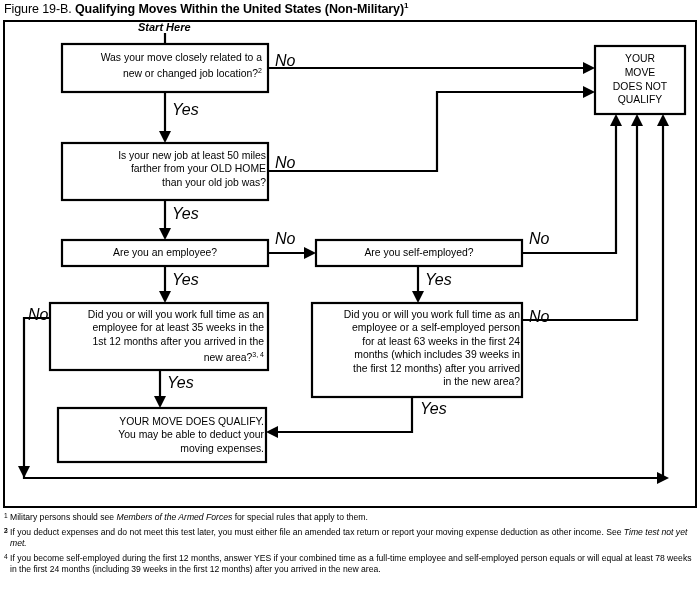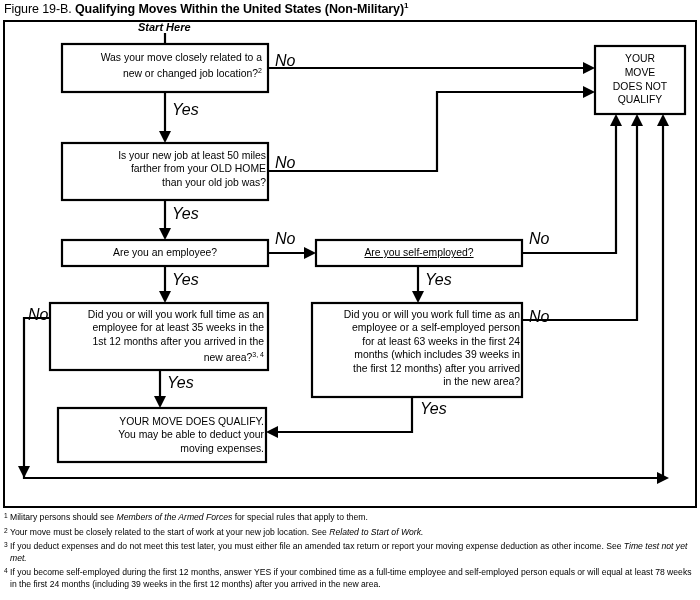--- a/index.html
+++ b/index.html
@@ -198,21 +198,21 @@
   </div>
 
   <div class="boxtext" style="left:70px; top:149px; width:196px;">
     <span>Is your new job at least 50 miles</span><br>
     <span>farther from your OLD HOME</span><br>
     <span>than your old job was?</span>
   </div>
 
   <div class="boxtext center" style="left:62px; top:246px; width:206px;">Are you an employee?</div>
 
-  <div class="boxtext center" style="left:316px; top:246px; width:206px;text-decoration:underline;">Are you self-employed?</div>
+  <div class="boxtext center" style="left:316px; top:246px; width:206px;">Are you self-employed?</div>
 
   <div class="boxtext" style="left:58px; top:308px; width:206px;">
     <span>Did you or will you work full time as an</span><br>
     <span>employee for at least 35 weeks in the</span><br>
     <span>1st 12 months after you arrived in the</span><br>
     <span>new area?</span><sup>3, 4</sup>
   </div>
 
   <div class="boxtext" style="left:320px; top:308px; width:200px;">
     <span>Did you or will you work full time as an</span><br>
@@ -249,21 +249,20 @@
   <div class="edge-label" style="left:529px; top:308px;">No</div>
   <div class="edge-label" style="left:420px; top:400px;">Yes</div>
 
   <div id="footnotes">
     <div class="fn">
       <span class="mark">1</span>
       <span class="body"><span>Military persons should see </span><i>Members of the Armed Forces</i><span> for special rules that apply to them.</span></span>
     </div>
     <div class="fn">
       <span class="mark">2</span>
-      <span class="body"><span>Your move must be closely related to the start of work at your new job location. See </span><i>Related to Start of Work.</i></span>
     </div>
     <div class="fn">
       <span class="mark">3</span>
       <span class="body"><span>If you deduct expenses and do not meet this test later, you must either file an amended tax return or report your moving expense deduction as other income. See </span><i>Time test not yet met.</i></span>
     </div>
     <div class="fn">
       <span class="mark">4</span>
       <span class="body"><span>If you become self-employed during the first 12 months, answer YES if your combined time as a full-time employee and self-employed person equals or will equal at least 78 weeks in the first 24 months (including 39 weeks in the first 12 months) after you arrived in the new area.</span></span>
     </div>
   </div>

